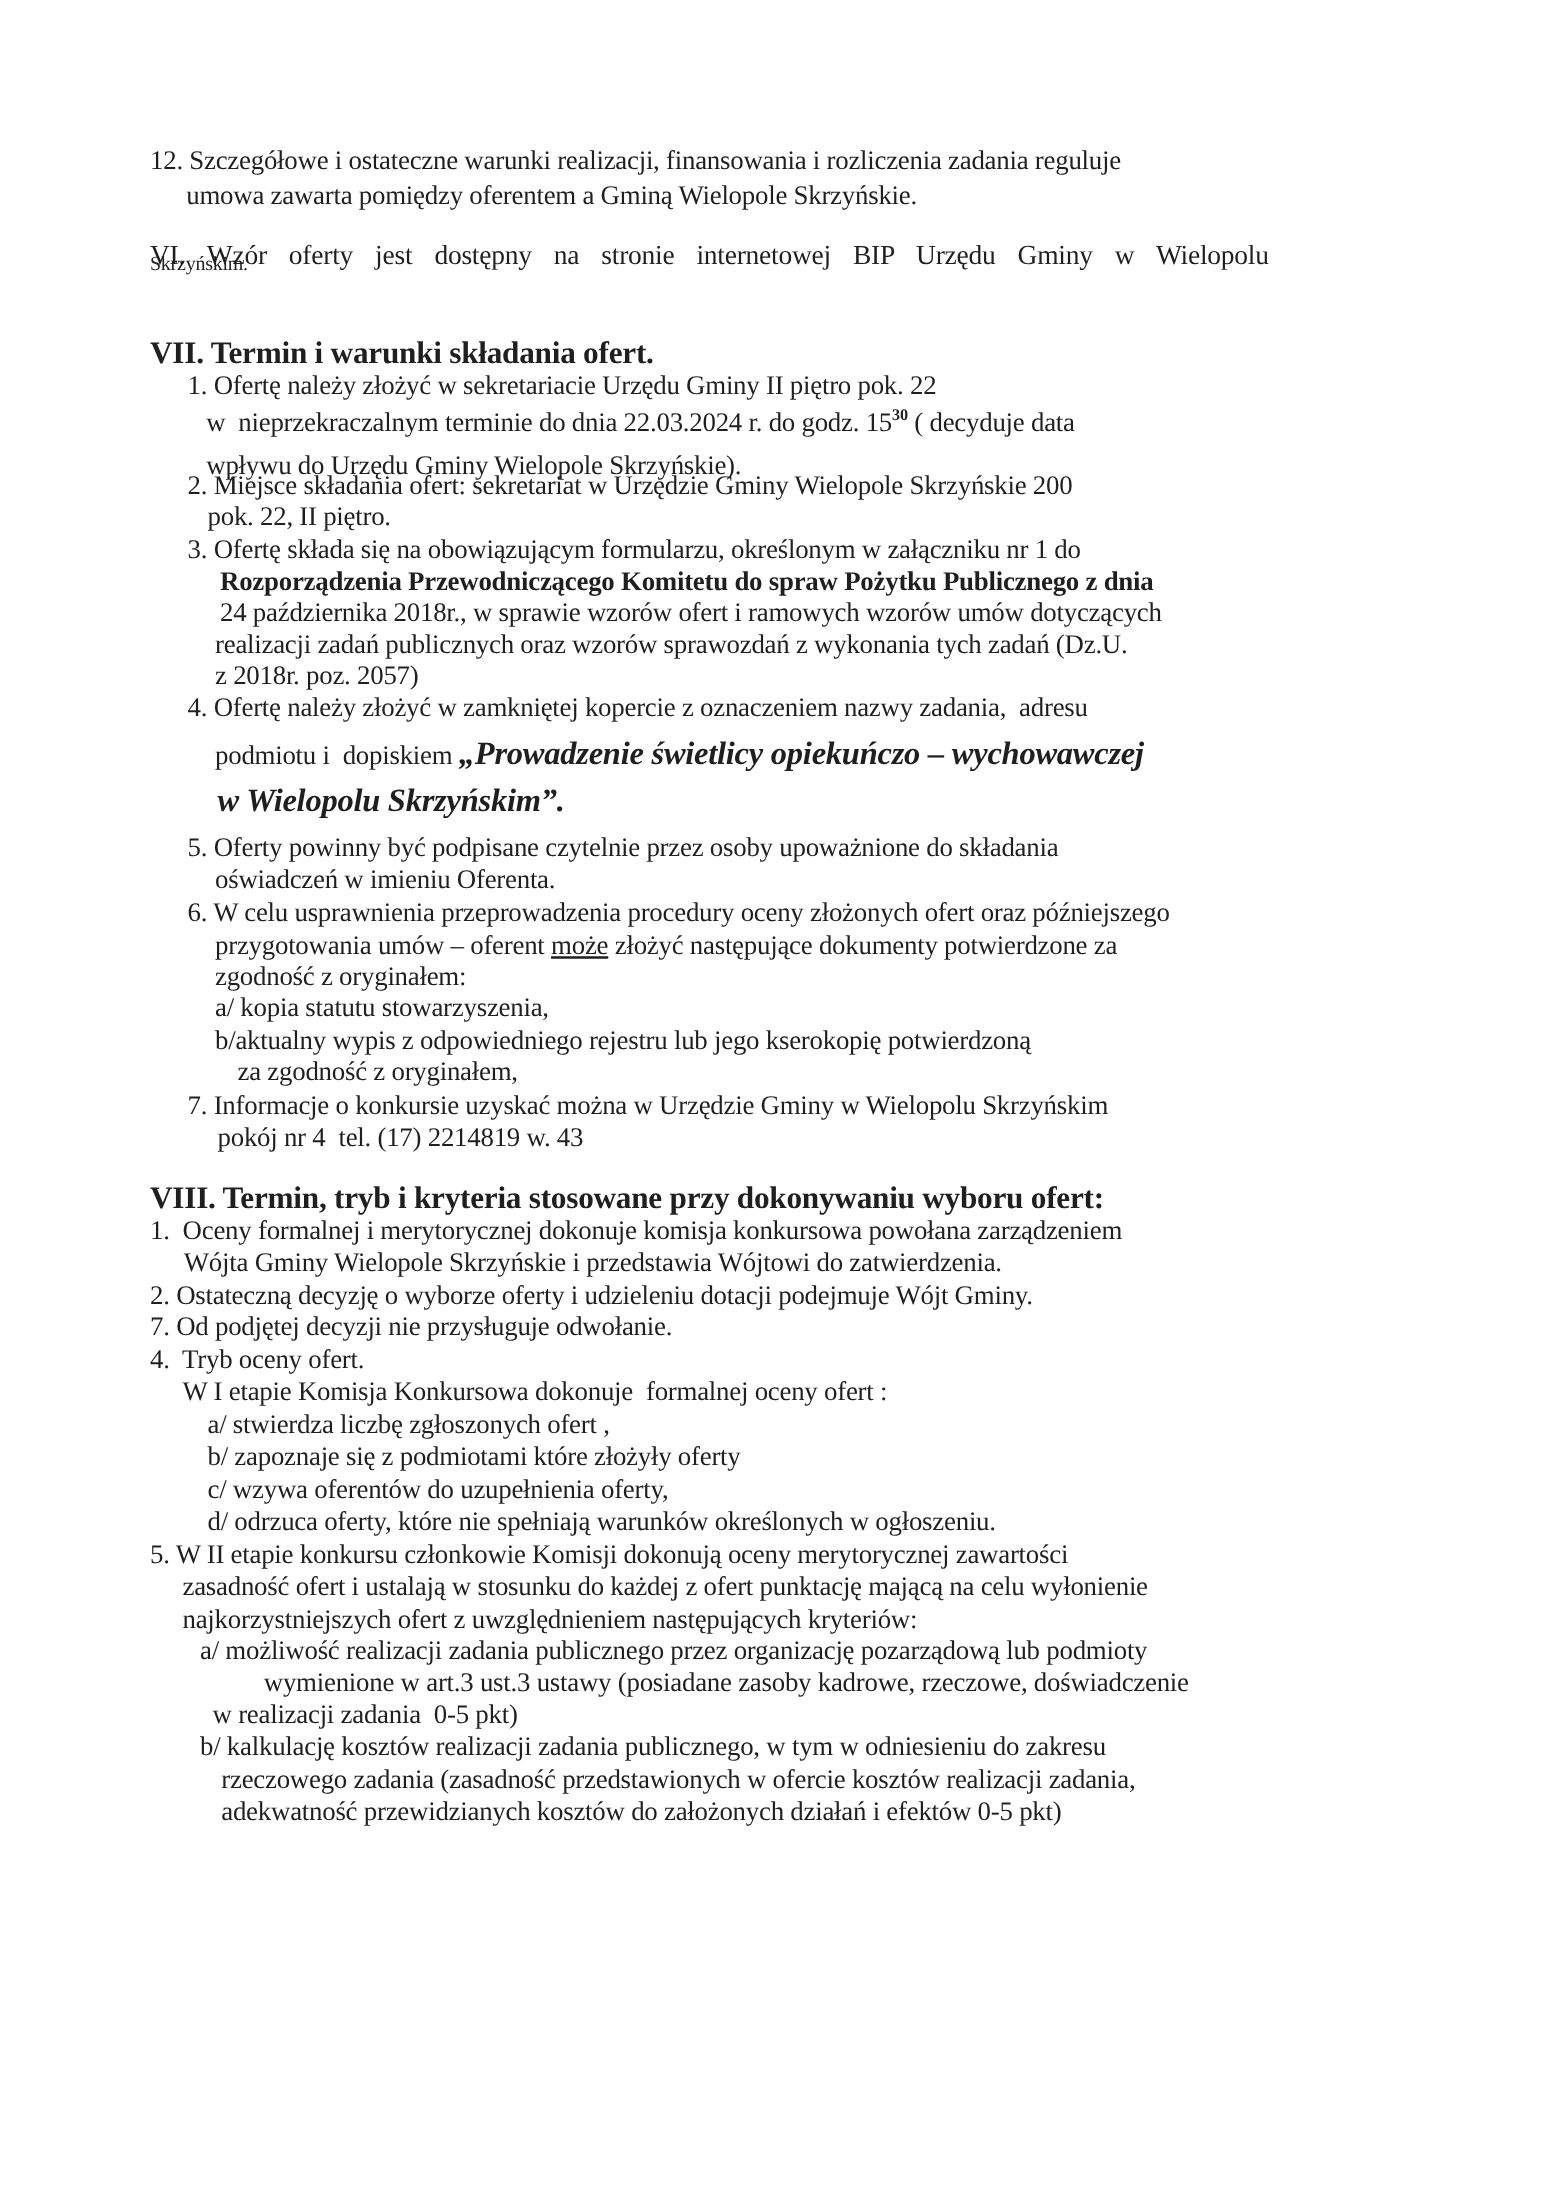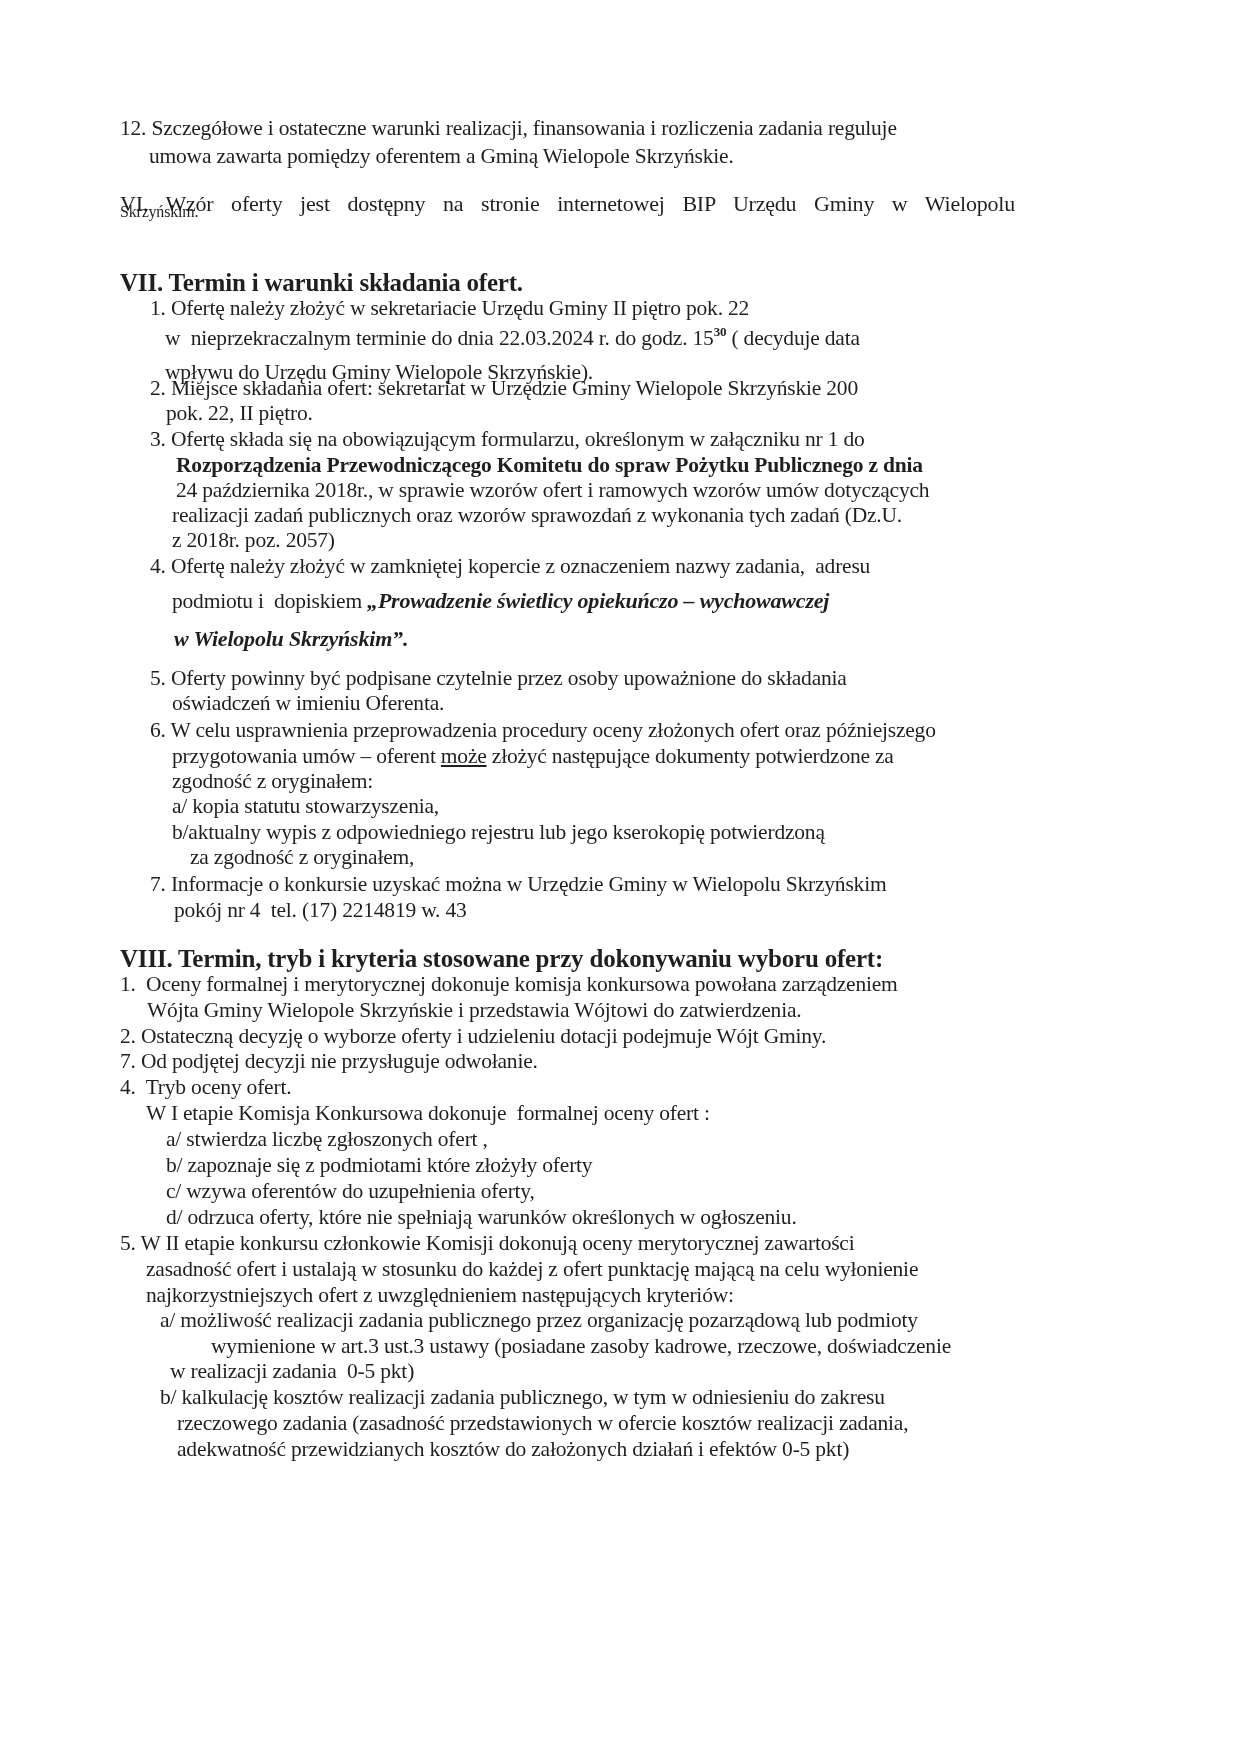--- a/index.html
+++ b/index.html
@@ -3,21 +3,21 @@
 <meta charset="utf-8">
 <style>
   html, body { margin: 0; padding: 0; background: #ffffff; }
   body {
     width: 1240px; height: 1753px; position: relative; overflow: hidden;
     font-family: "Liberation Serif", "DejaVu Serif", serif;
     color: #1f1f1f; font-size: 21.5px;
   }
   .ln { position: absolute; white-space: pre; line-height: 1; letter-spacing: -0.2px; }
   .b { font-weight: normal; }
-  .bi { font-weight: bold; font-style: italic; font-size: 22px; text-align: center; }
+  .bi { font-weight: bold; font-style: italic; font-size: 26px; text-align: center; }
   .u { text-decoration: underline; }
   sup { font-size: 13px; vertical-align: 9px; font-weight: bold; }
   .h { font-weight: bold; font-size: 25px; }
   .just { text-align: justify; text-align-last: justify; white-space: normal; }
 </style>
 </head>
 <body>
 
 <div>
 

